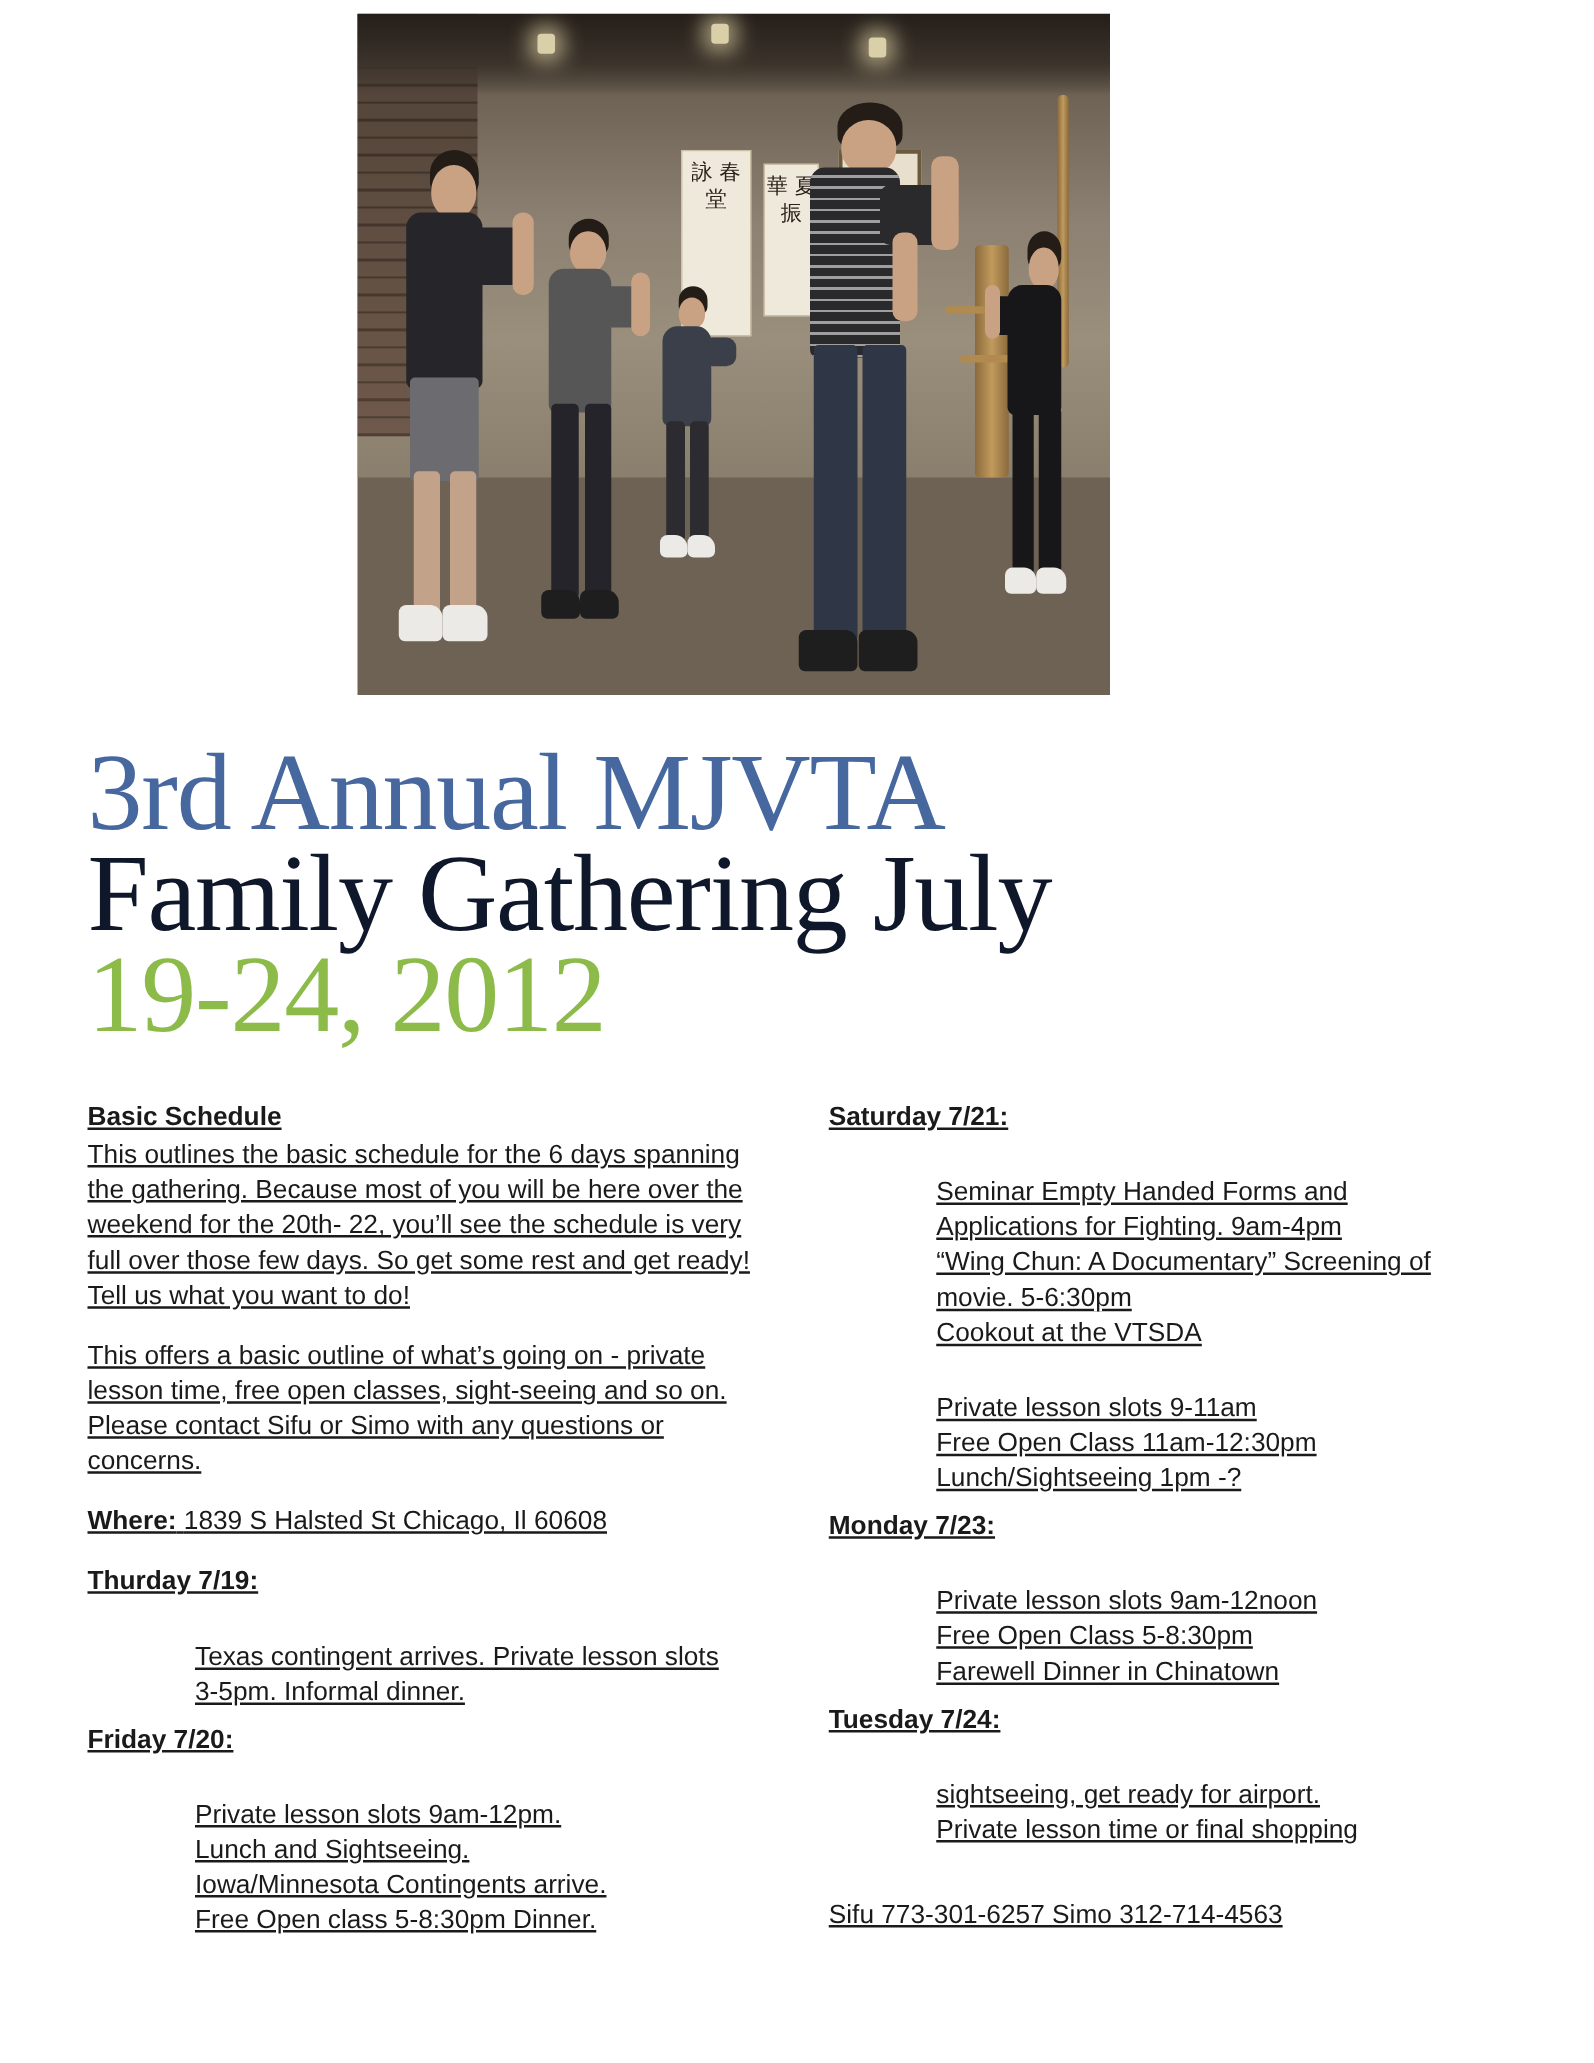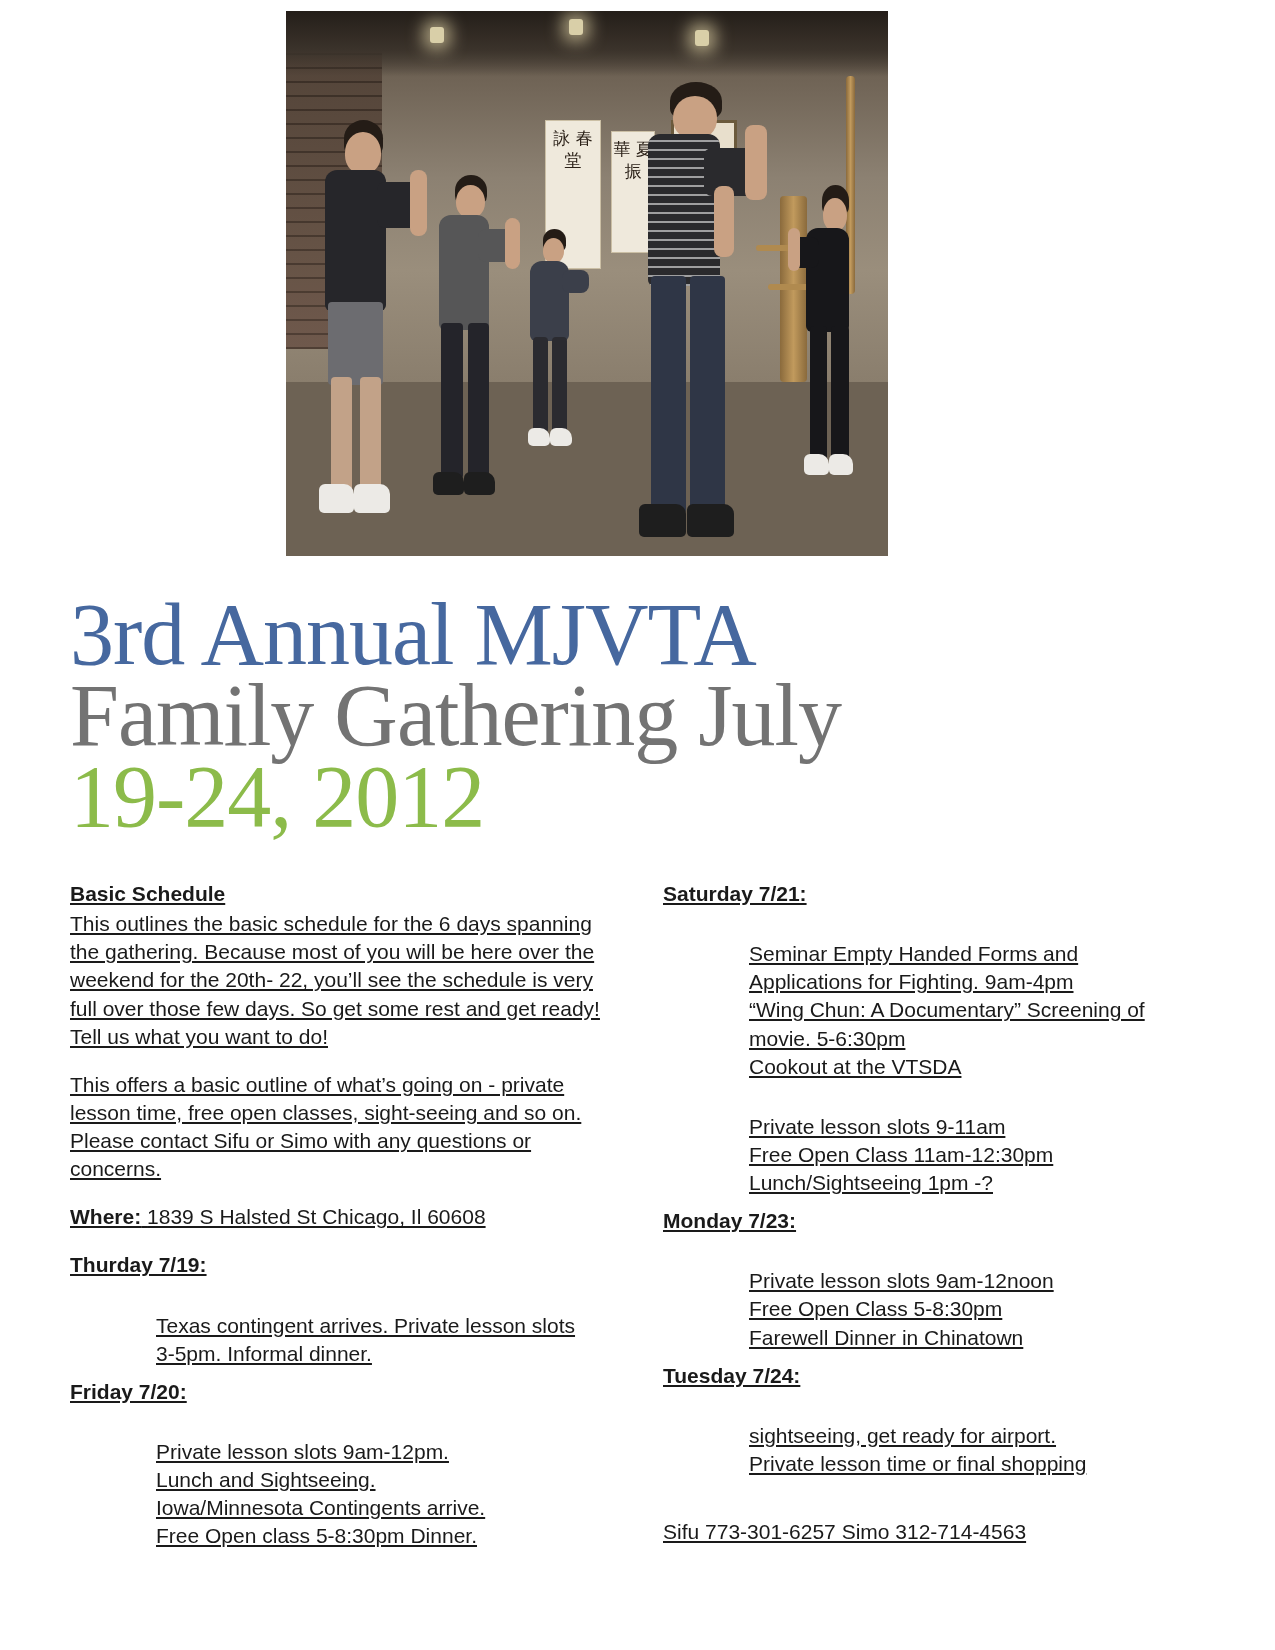--- a/index.html
+++ b/index.html
@@ -95,21 +95,21 @@
     line-height: 0.92;
   }
   .headline .line1 {
     display: block;
     color: #46689f;
     font-size: 88px;
     letter-spacing: -1px;
   }
   .headline .line2 {
     display: block;
-    color: #737373;
+    color: #0f172a;
     font-size: 88px;
     letter-spacing: -1px;
   }
   .headline .line3 {
     display: block;
     color: #8cbb4a;
     font-size: 88px;
     letter-spacing: -1px;
   }
 

